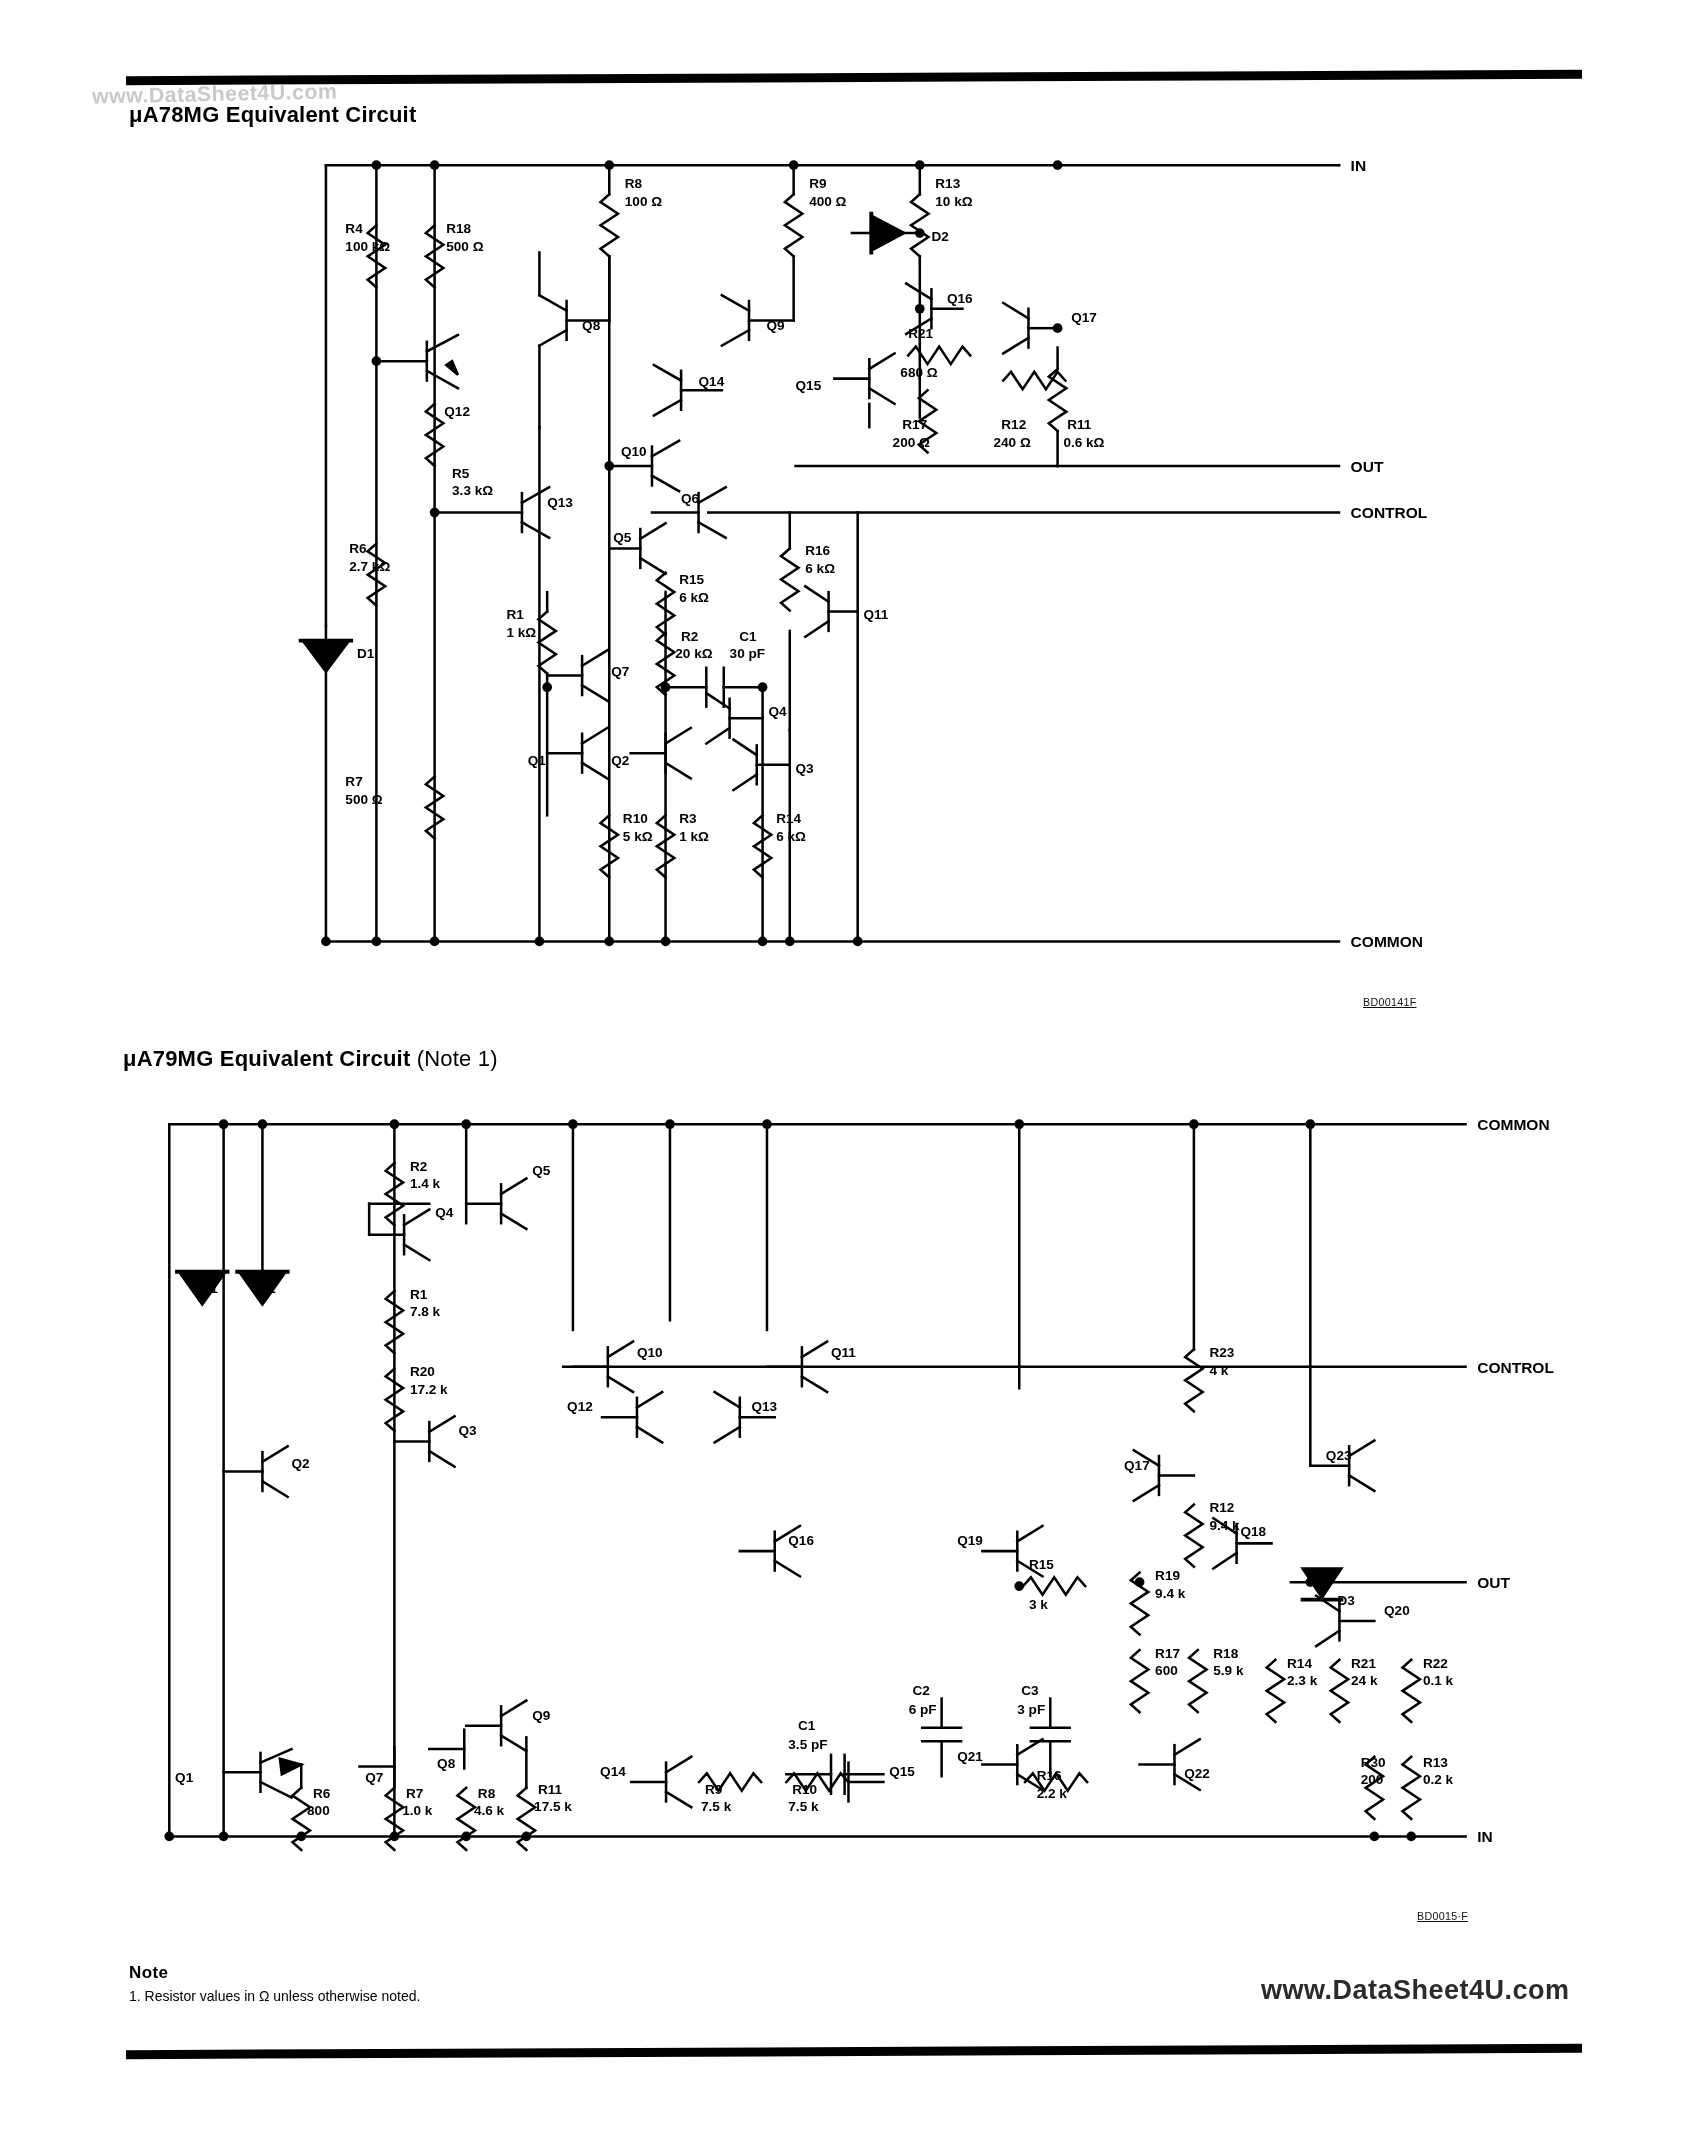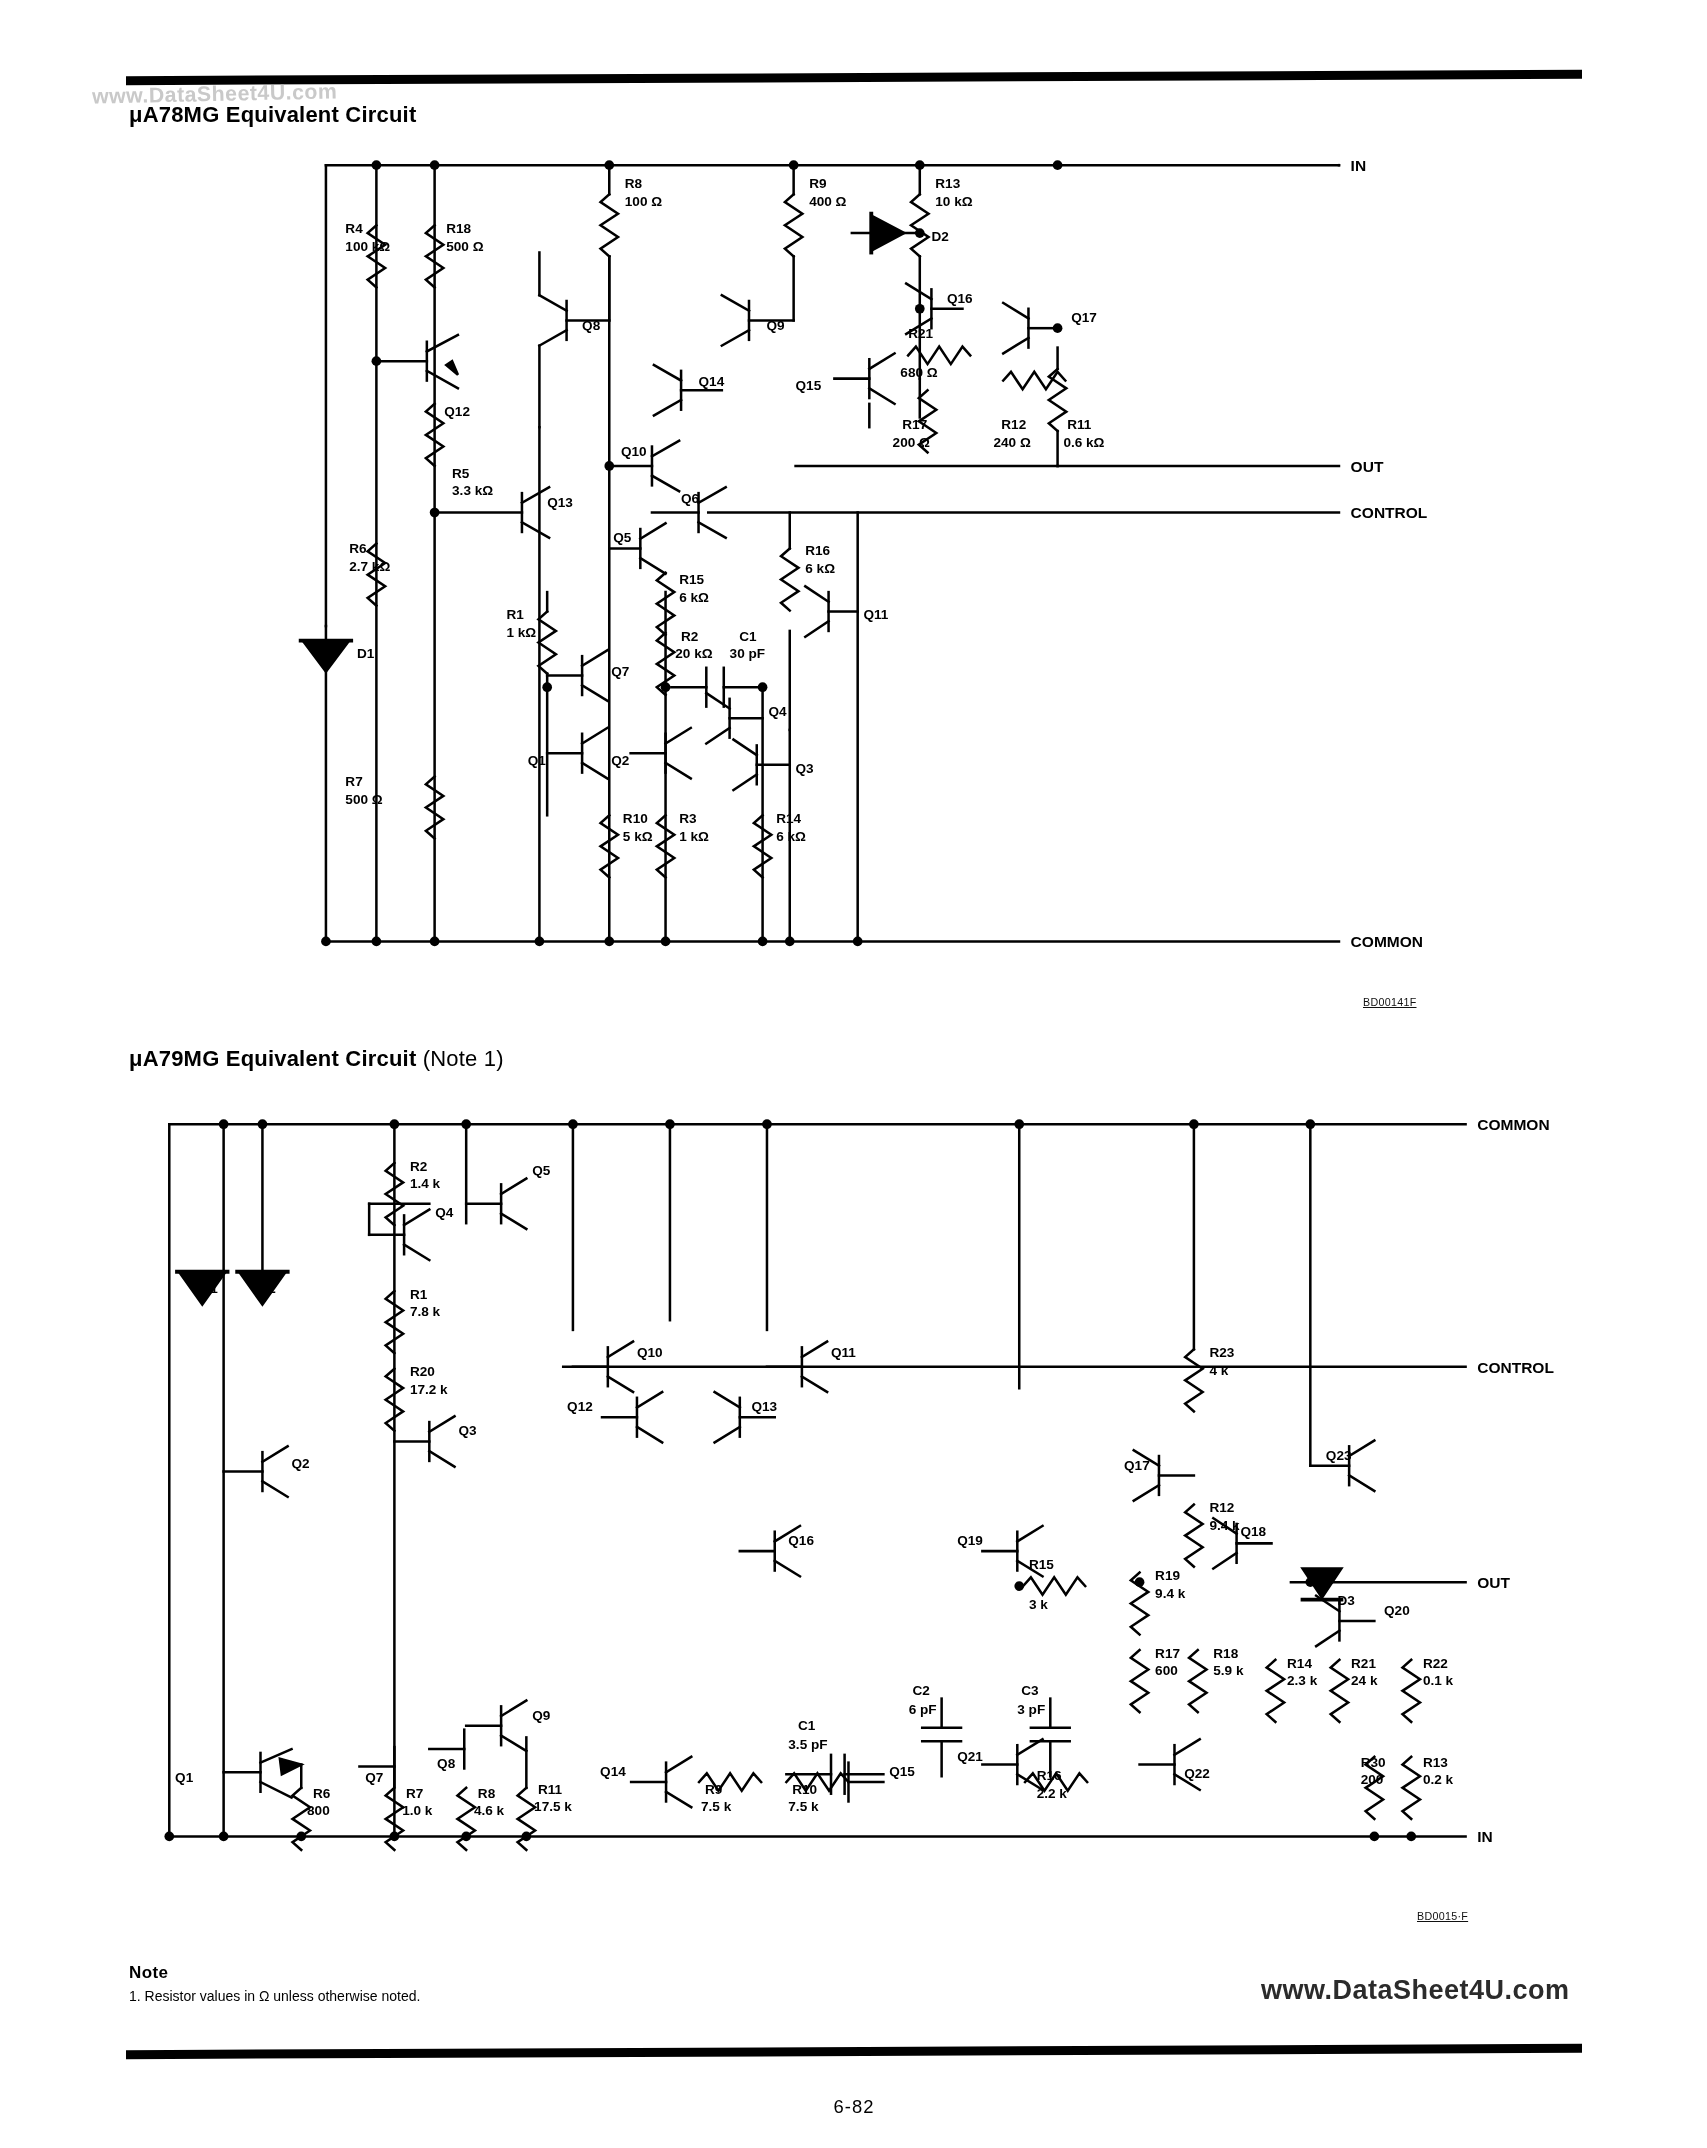--- a/index.html
+++ b/index.html
@@ -326,21 +326,21 @@
       <circle cx="264" cy="568" r="5"></circle>
         <circle cx="486" cy="568" r="5"></circle>
       <circle cx="648" cy="178" r="5"></circle>
         <circle cx="648" cy="100" r="5"></circle>
       <circle cx="790" cy="198" r="5"></circle>
     </g>
   </svg>
 
   <div class="figcode" style="left:1363px;top:996px;">BD00141F</div>
 
-  <h2 class="secheading" style="left:129px;top:1046px;">
+  <h2 class="secheading" style="left:123px;top:1046px;">
     <span class="reg">μA79MG Equivalent Circuit</span>
     <span class="note">(Note 1)</span>
   </h2>
 
   <svg class="sch" style="left:146px;top:1097px;" width="1436" height="786" viewBox="0 0 1480 810">
     <g stroke="#000" stroke-width="2.6" fill="none" stroke-linecap="square">
 
       <line x1="24" y1="28" x2="1360" y2="28"></line>
 
       <line x1="24" y1="762" x2="1360" y2="762"></line>
@@ -642,16 +642,15 @@
 
   <div class="figcode" style="left:1417px;top:1902px;margin-top:8px;">BD0015·F</div>
 
   <div class="notewrap">
     <div class="nt">Note</div>
     <div class="nl">1. Resistor values in Ω unless otherwise noted.</div>
   </div>
 
   <div class="wm br">www.DataSheet4U.com</div>
 
-  <div class="pagenum">6-82</div>
 
 </div>
 
 
 </body></html>

